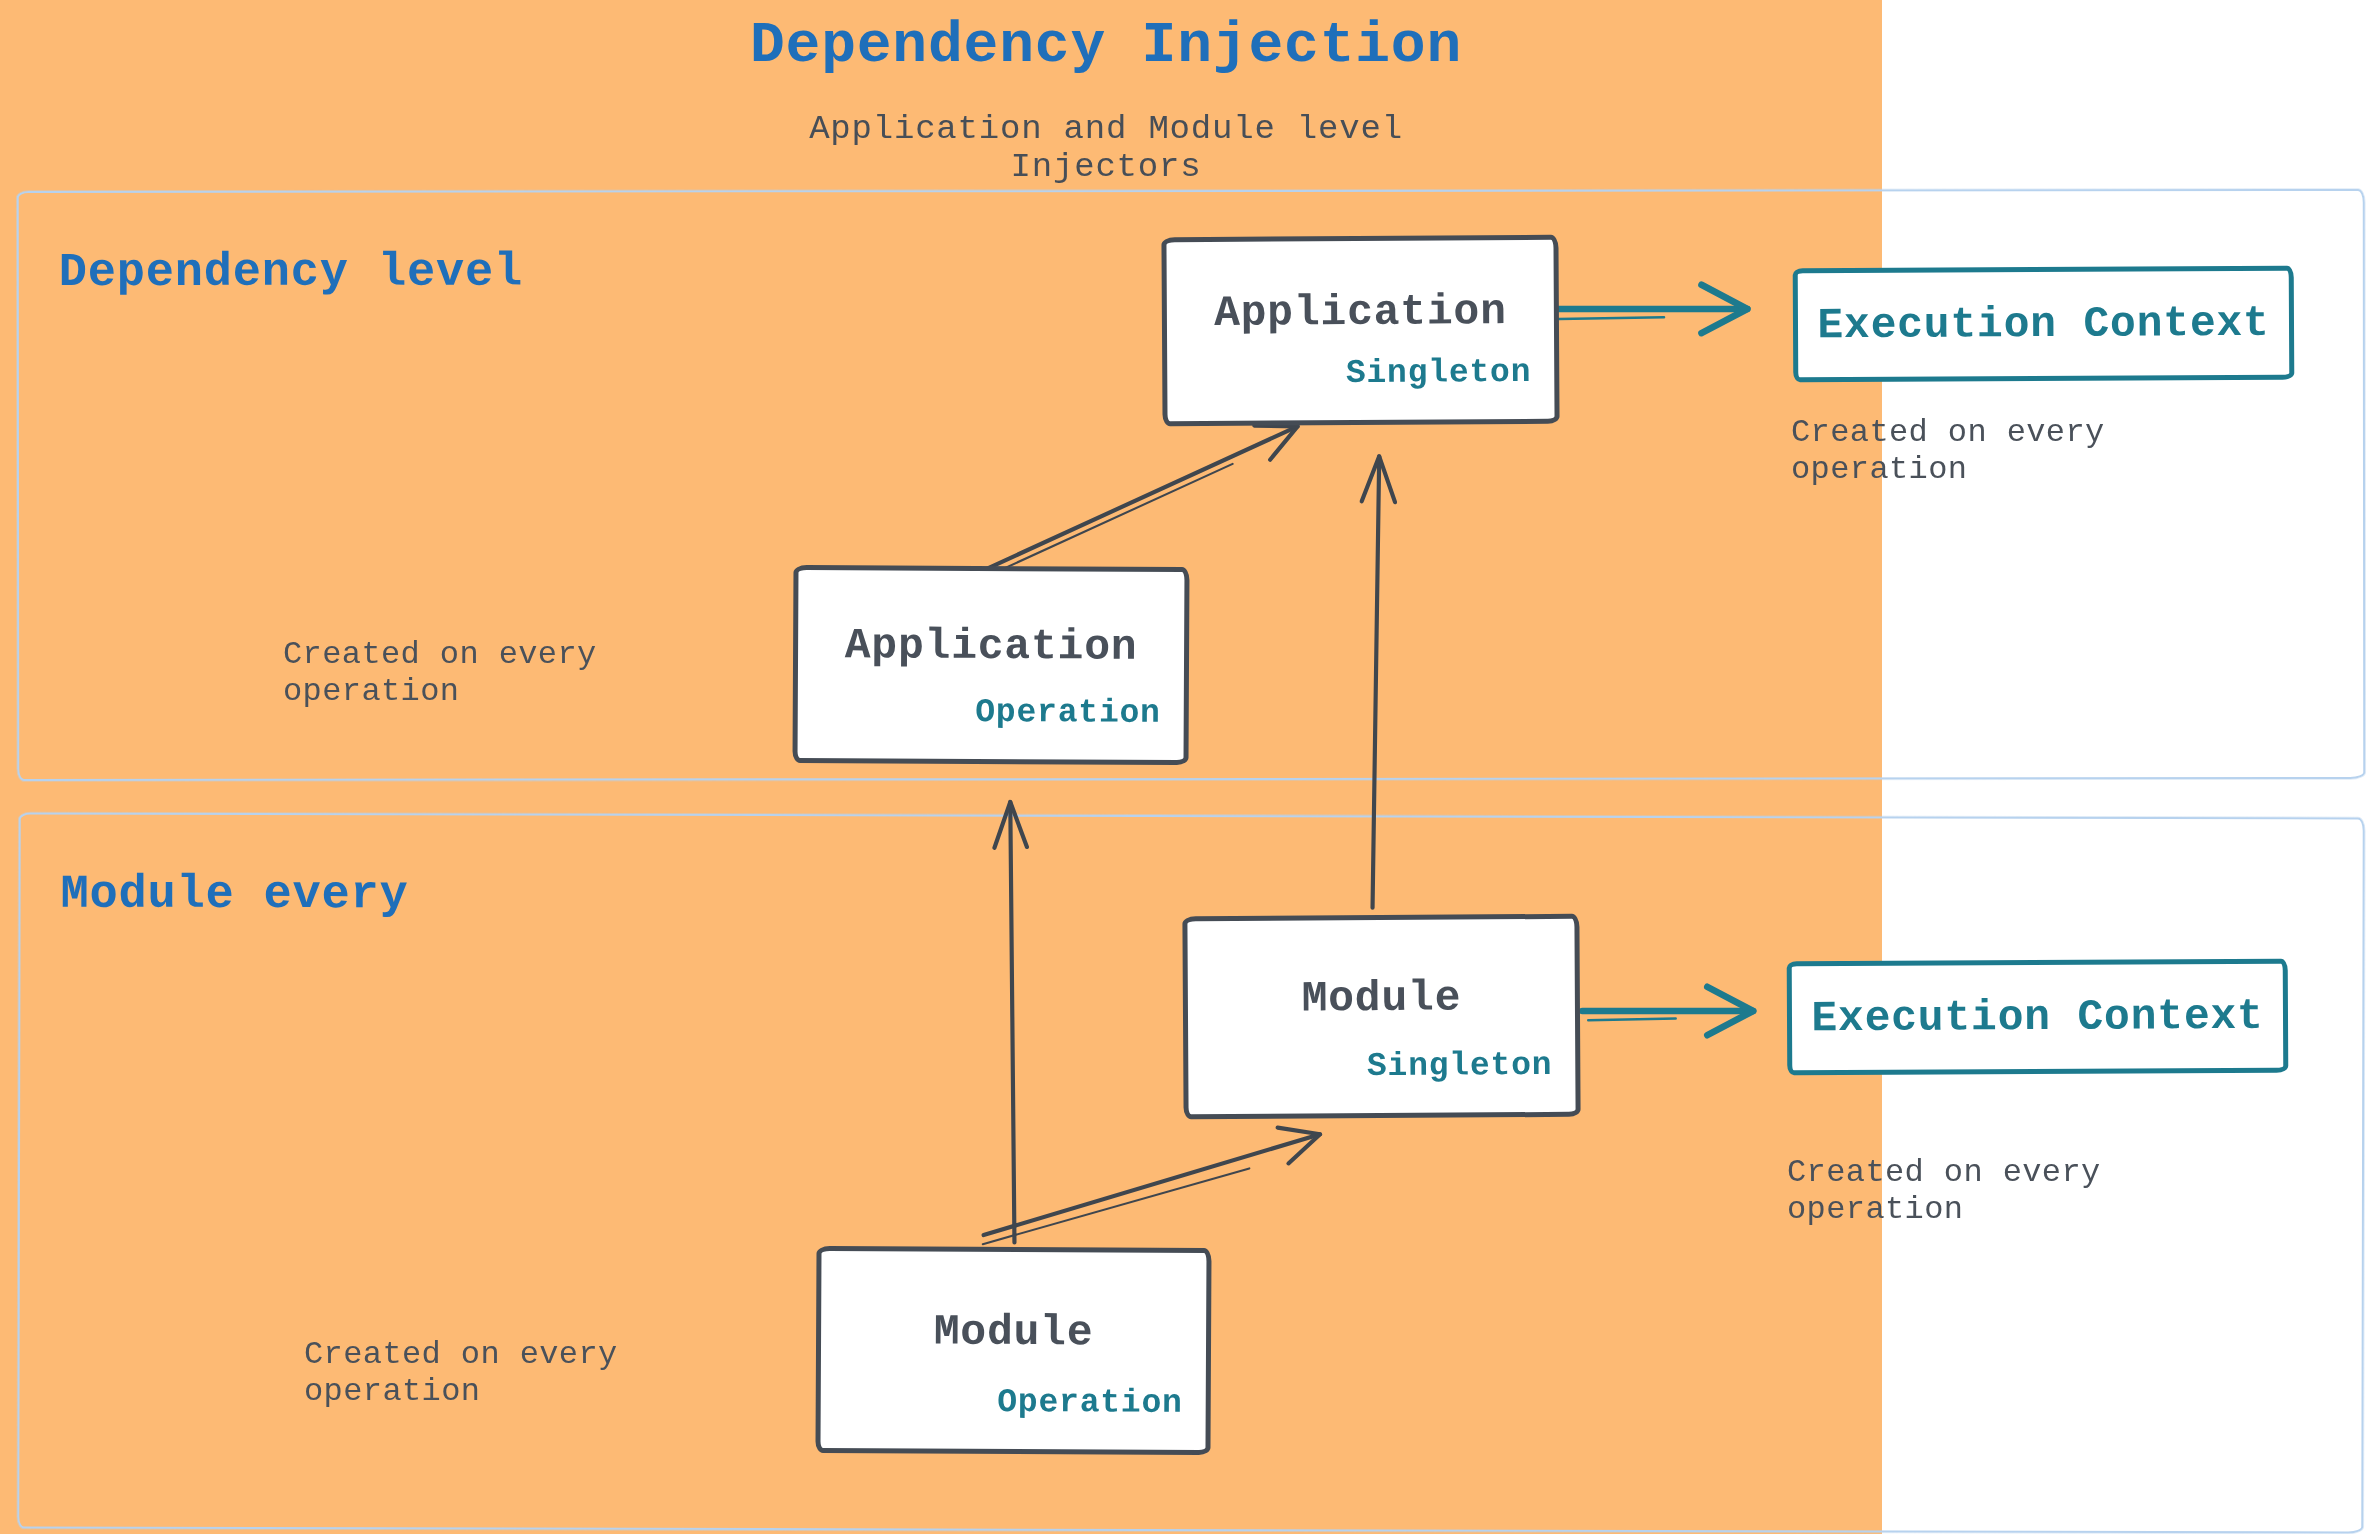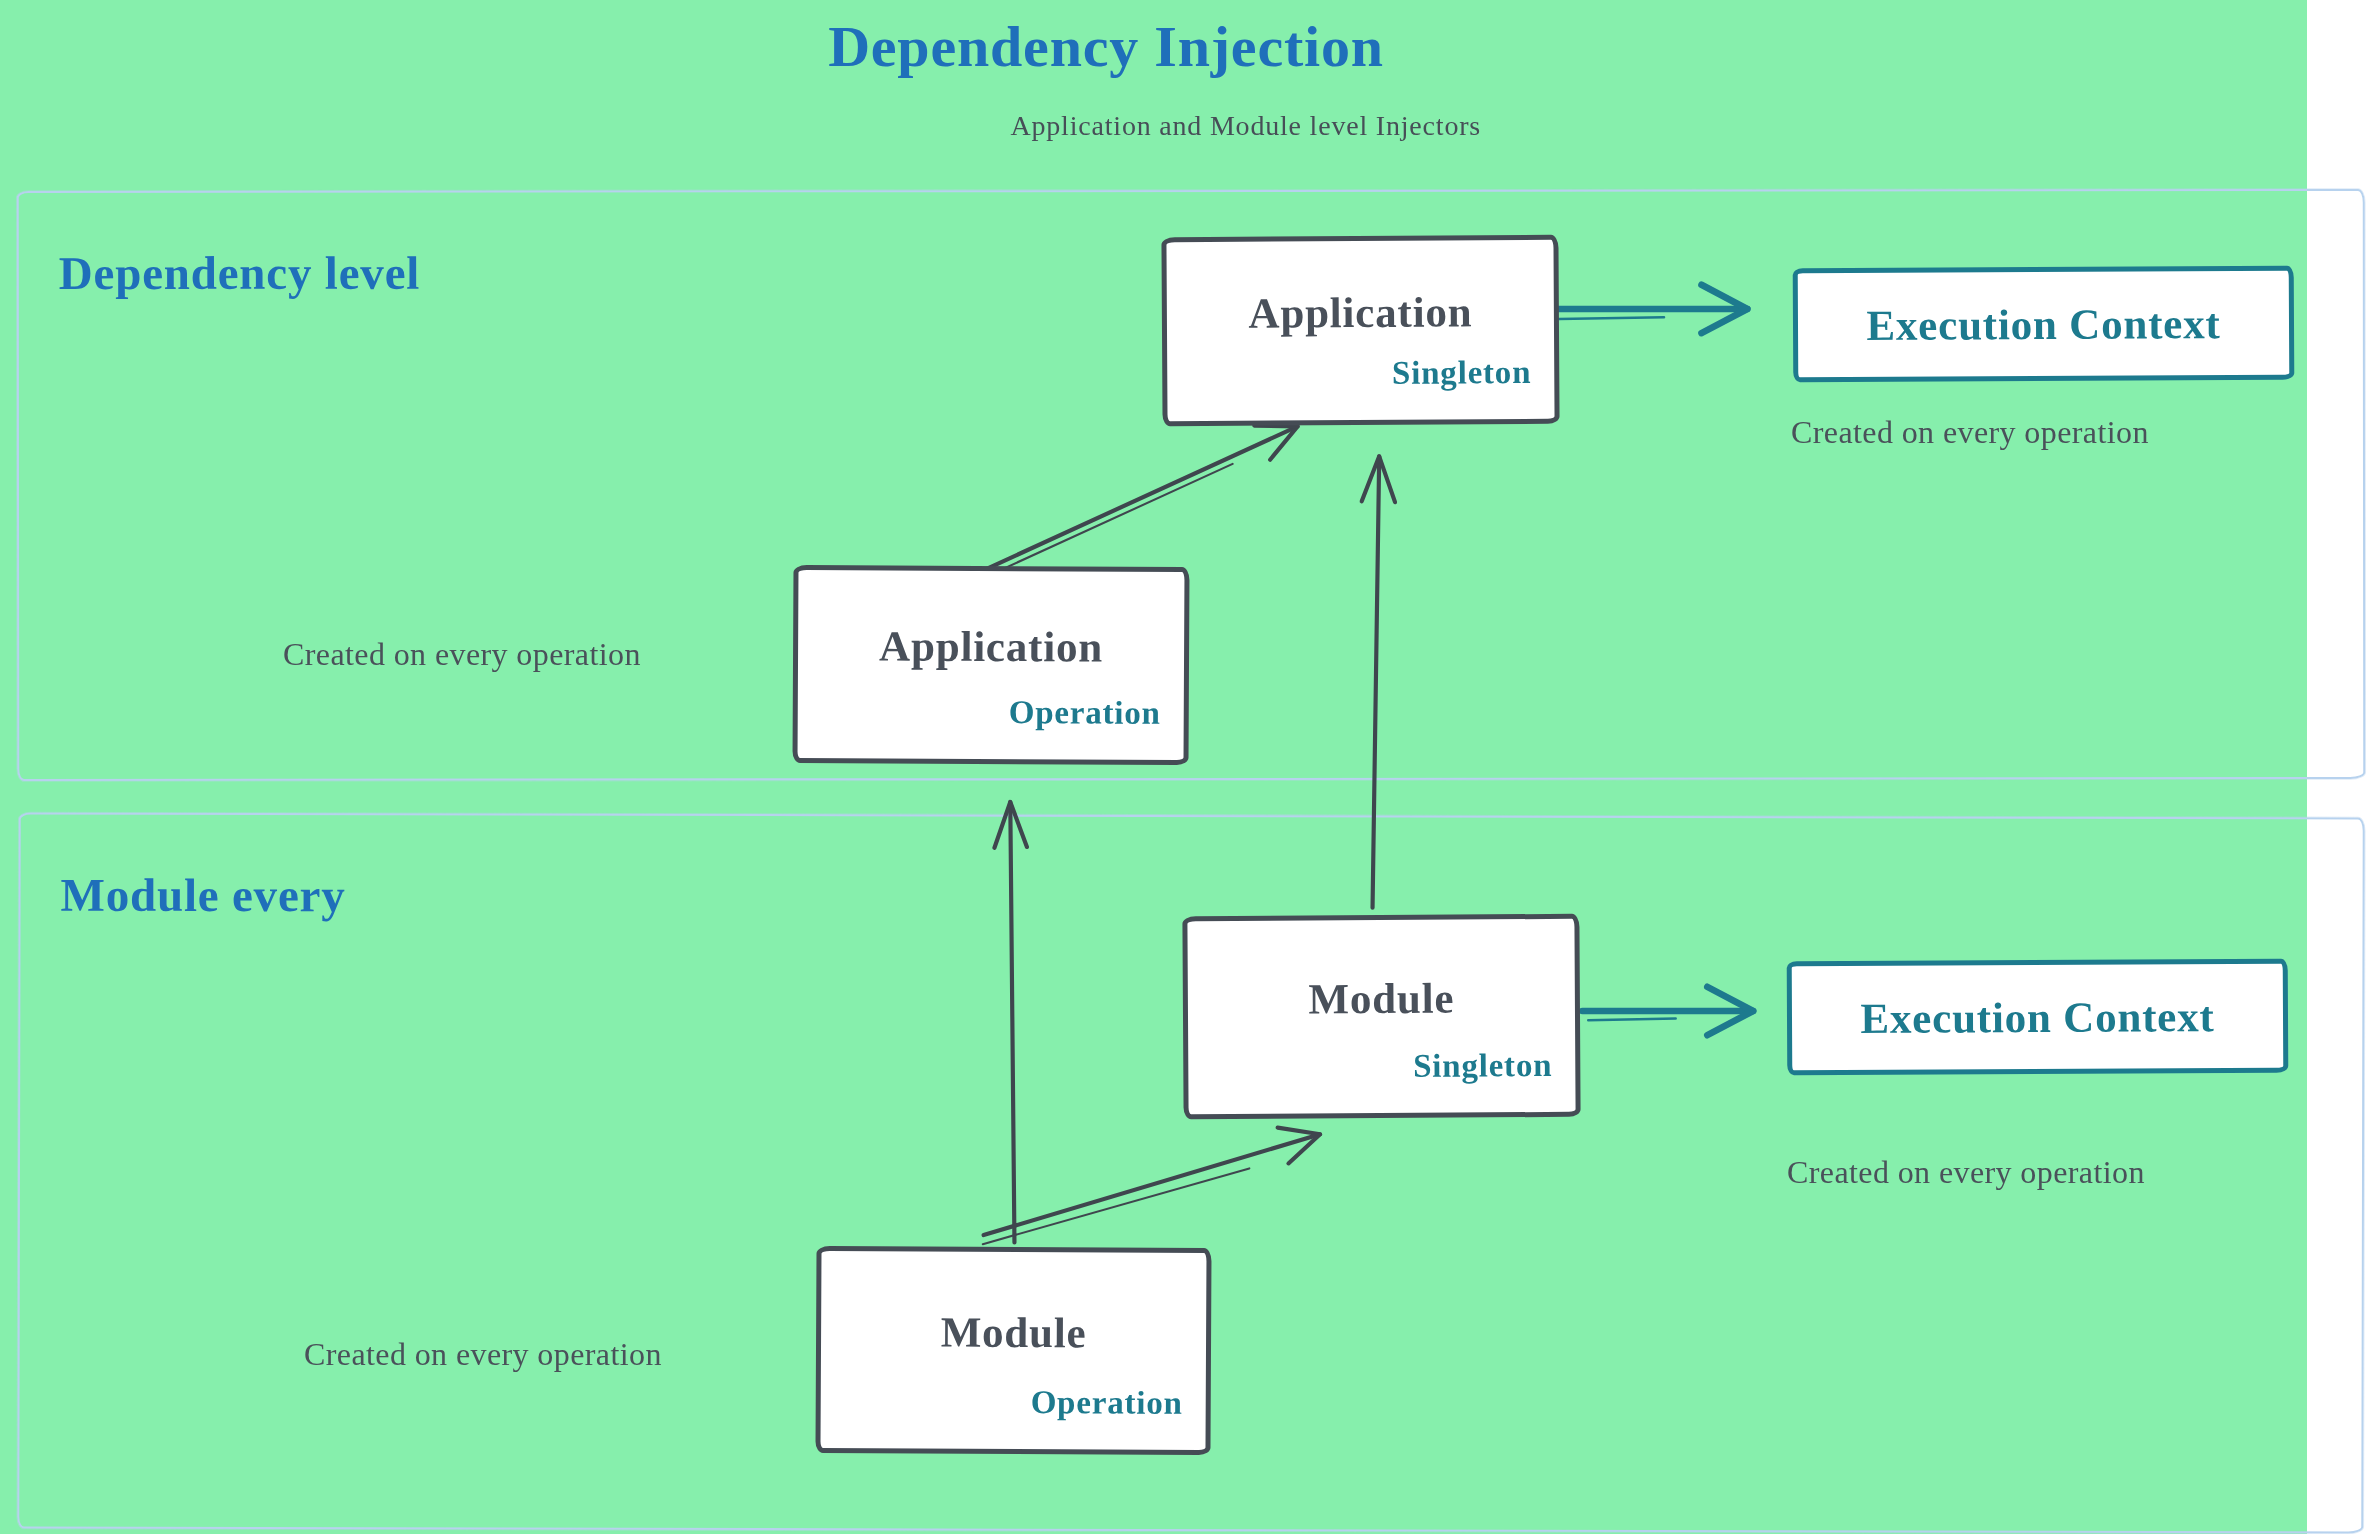--- a/index.html
+++ b/index.html
@@ -3,42 +3,42 @@
 <meta charset="utf-8">
 <style>
   html, body {
     margin: 0;
     padding: 0;
     background: #ffffff;
     overflow: hidden;
   }
   .canvas {
     position: relative;
-    width: 2307px;
+    width: 1882px;
     height: 1534px;
-    background: #86efac;
-    font-family: Liberation Serif, serif;
+    background: #fdba74;
+    font-family: Liberation Mono, monospace;
     color: #4a515a;
   }
 
   
   .page-title {
     position: absolute;
     left: 731px; top: 13.3px; width: 750px;
     text-align: center;
     font-size: 58px;
     font-weight: bold;
     letter-spacing: 0.8px;
     color: #1f6fba;
   }
   .page-subtitle {
     position: absolute;
     left: 731px; top: 110px; width: 750px;
-    text-align: right;
-    font-size: 28px;
+    text-align: center;
+    font-size: 34px;
     letter-spacing: 0.8px;
     color: #474e57;
   }
 
   
   .section {
     position: absolute;
     border: 2.5px solid #b7d2ee;
     background: transparent;
     border-radius: 11.7px 6.7px 15px 6.7px / 6.7px 13.3px 6.7px 11.7px;

